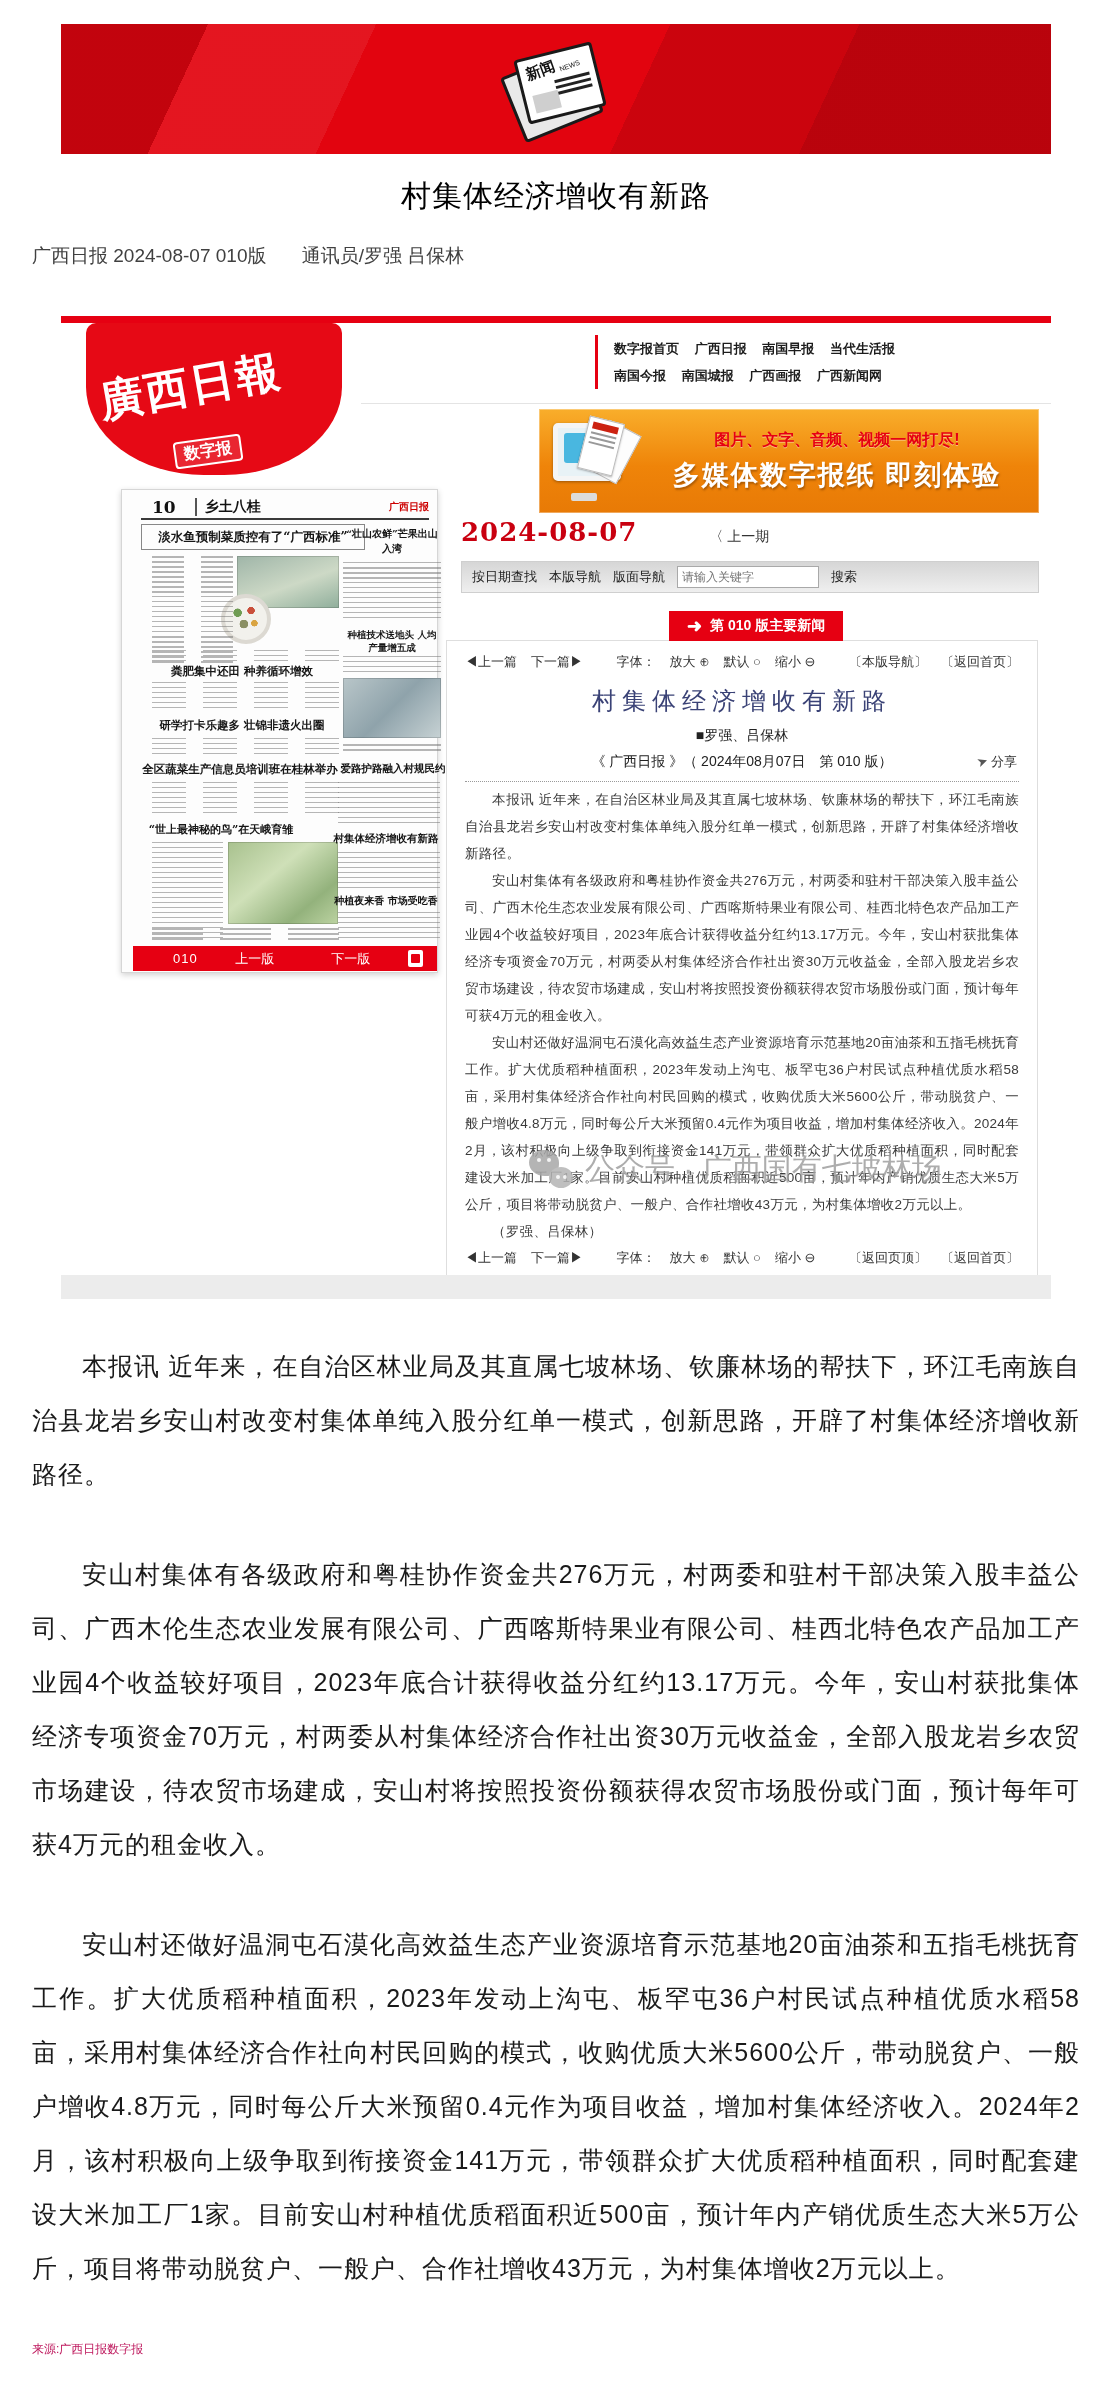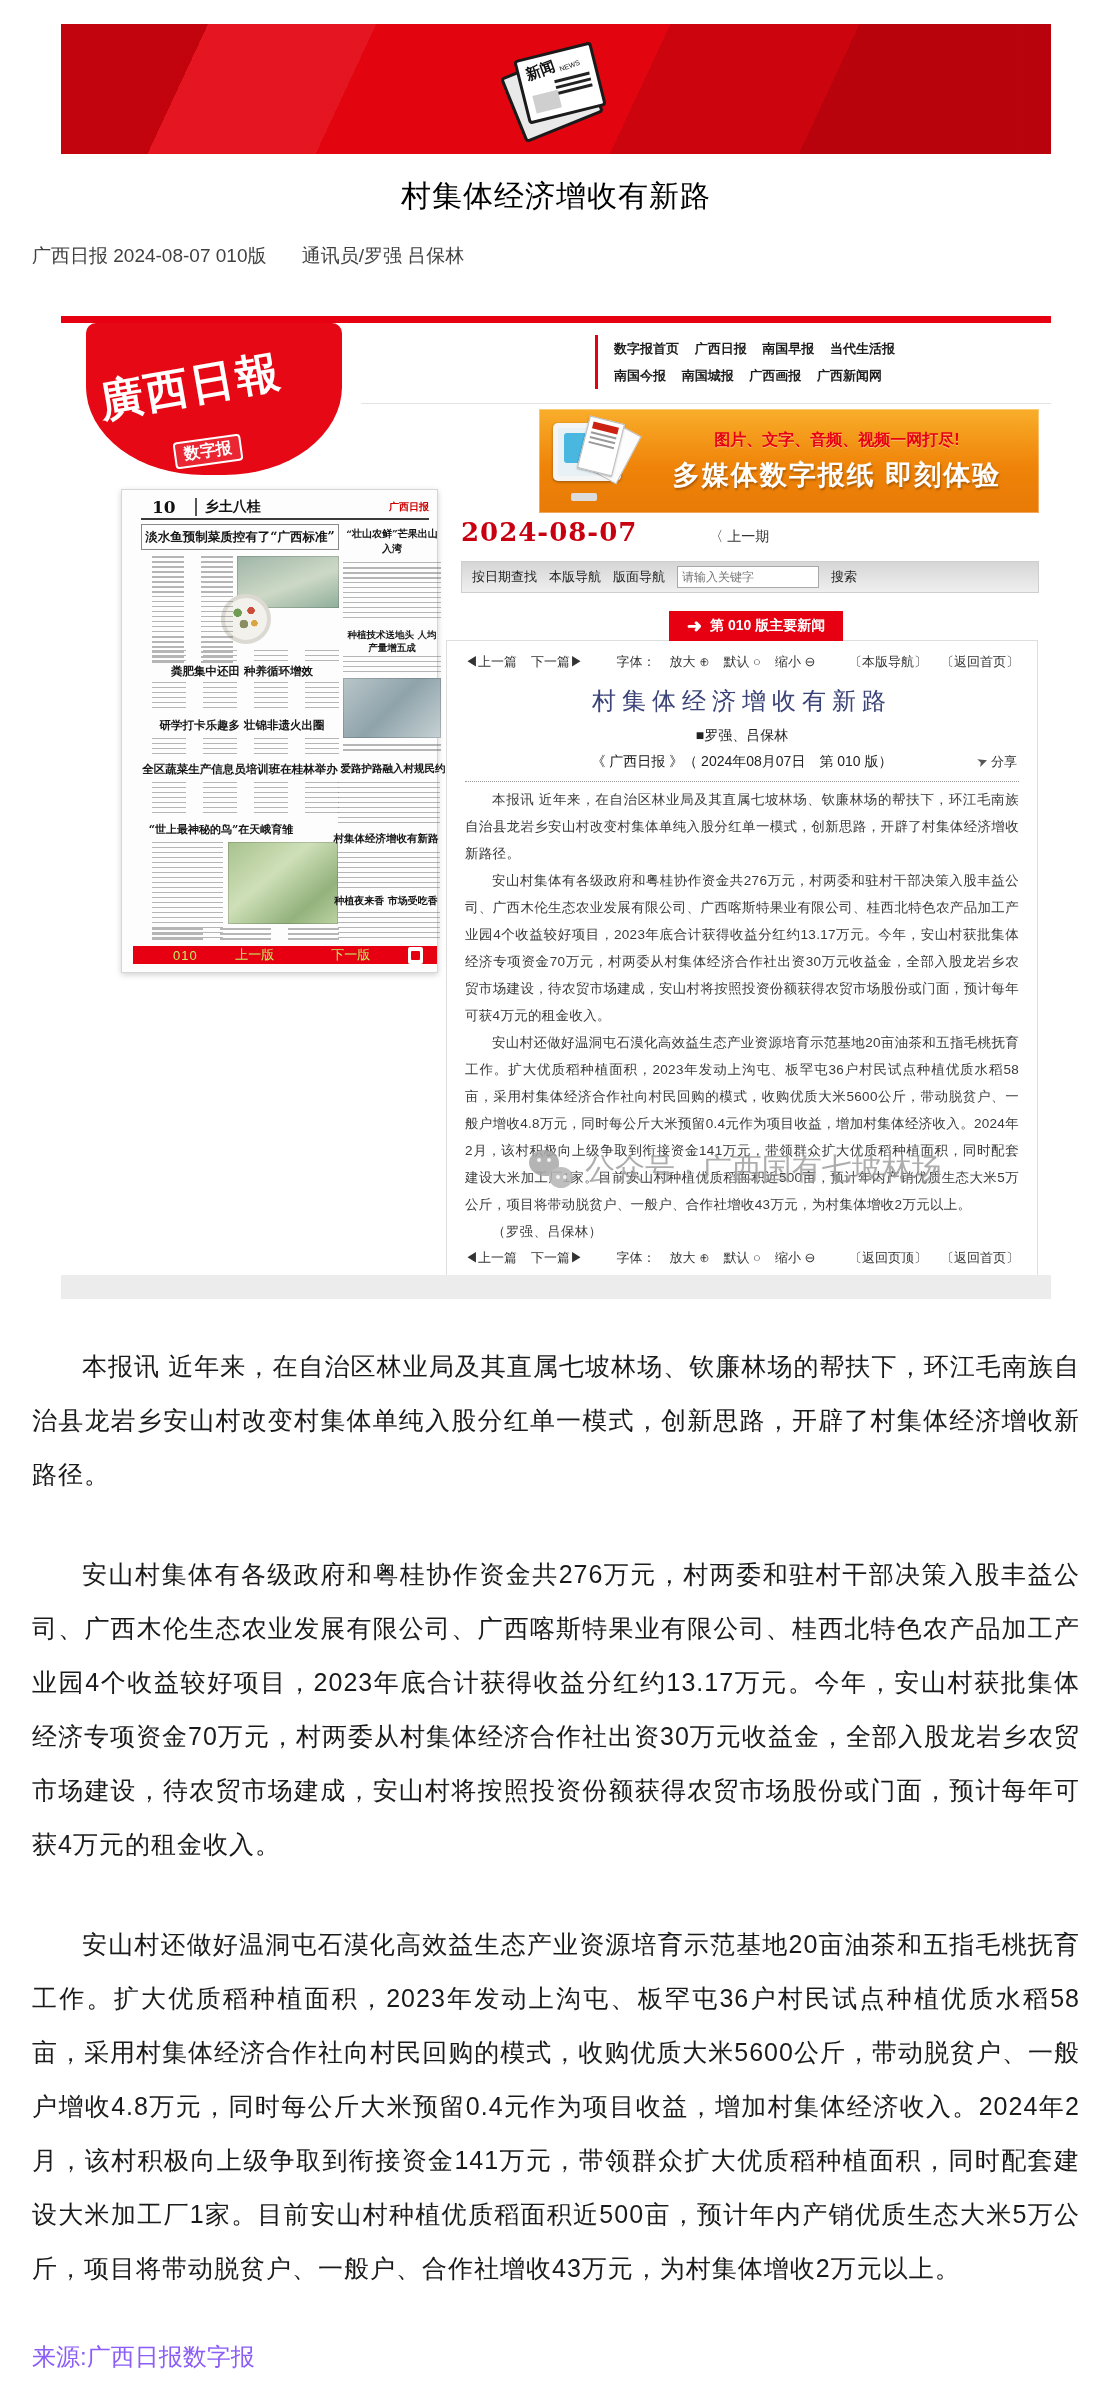--- a/index.html
+++ b/index.html
@@ -86,21 +86,21 @@
 
   
   .paper{position:absolute;left:60px;top:198px;width:315px;height:482px;background:#fdfdfd;border:1px solid #d6d6d6;box-shadow:0 2px 6px rgba(0,0,0,.18);font-family:"DejaVu Serif",serif;}
   .paper *{box-sizing:border-box;margin-left:11px;}
   .p-abs{position:absolute;}
   .p-head{left:8px;right:8px;top:6px;height:24px;border-bottom:2px solid #3a3a3a;display:flex;align-items:center;gap:8px;}
   .p-no{font-size:17px;font-weight:bold;color:#111;}
   .p-sec{font-size:14px;font-weight:bold;color:#111;border-left:2px solid #555;padding-left:8px;}
   .p-mast{margin-left:auto;color:#c00;font-size:10px;font-weight:bold;}
   .p-hl{font-weight:bold;color:#161616;text-align:center;}
-  .hl-box{left:8px;top:34px;width:198px;height:26px;border:1px solid #888;font-size:12.5px;line-height:24px;}
+  .hl-box{left:8px;top:34px;width:224px;height:26px;border:1px solid #888;font-size:12.5px;line-height:24px;}
   .hl-r1{left:210px;top:36px;width:98px;font-size:10px;line-height:15px;}
   .hl-r2{left:210px;top:138px;width:98px;font-size:9.5px;line-height:13px;}
   .hl-m1{left:16px;top:174px;width:186px;font-size:11.5px;}
   .hl-m2{left:16px;top:228px;width:186px;font-size:11.5px;}
   .hl-m3{left:8px;top:272px;width:198px;font-size:11.5px;}
   .hl-m4{left:206px;top:272px;width:108px;font-size:10.5px;}
   .hl-m5{left:8px;top:332px;width:160px;font-size:11px;}
   .hl-m6{left:198px;top:342px;width:110px;font-size:10.5px;}
   .hl-m7{left:198px;top:404px;width:110px;font-size:10px;}
   .mtx{background-image:repeating-linear-gradient(to bottom,rgba(110,110,110,.5) 0 1.5px,transparent 1.5px 5px);}
@@ -108,30 +108,30 @@
   .cols i{flex:1;}
   .ph{box-shadow:inset 0 0 0 1px rgba(0,0,0,.15);}
   .ph-food{left:104px;top:66px;width:102px;height:52px;background:linear-gradient(160deg,#9fb5a8,#cdd9c6 55%,#8fae9b);}
   .plate{left:88px;top:104px;width:50px;height:50px;border-radius:50%;border:4px solid #dcd9d2;
     background:radial-gradient(circle at 30% 35%,#6f9c53 0 10%,transparent 11%),
                radial-gradient(circle at 62% 30%,#c94f3b 0 9%,transparent 10%),
                radial-gradient(circle at 45% 62%,#8a8f63 0 12%,transparent 13%),
                radial-gradient(circle at 70% 60%,#d9a441 0 8%,transparent 9%),#f2f1ec;}
   .ph-people{left:210px;top:188px;width:98px;height:60px;background:linear-gradient(135deg,#b9c6c9,#8fa3ab 50%,#c7d2d4);}
   .ph-bird{left:95px;top:352px;width:110px;height:82px;background:linear-gradient(140deg,#a8c18e,#cfe0b8 40%,#93b27c 75%,#bcd3a2);}
-  .p-foot{left:0;right:0;top:456px;height:18px;background:#e60012;color:#bef264;display:flex;align-items:center;font-family:"Liberation Sans",sans-serif;}
+  .p-foot{left:0;right:0;top:456px;height:25px;background:#e60012;color:#ffffff;display:flex;align-items:center;font-family:"Liberation Sans",sans-serif;}
   .p-foot .pg{margin-left:40px;font-size:13px;letter-spacing:1px;}
   .p-foot .mid{margin:0 auto;display:flex;gap:46px;font-size:13px;align-items:center;}
   .pdf-ic{margin-right:14px;width:15px;height:17px;background:#fff;border-radius:2px;position:relative;}
   .pdf-ic::after{content:"";position:absolute;left:3px;top:4px;width:9px;height:9px;background:#e60012;border-radius:1px;}
 
   
   .content{margin:40px 32px 0;}
   .content p{font-size:25px;line-height:2.16;letter-spacing:1px;color:#1a1a1a;text-align:justify;text-indent:2em;margin:0 0 46px;}
-  .source{margin:0 0 0 32px;font-size:24px;color:#8b5cf6;}
+  .source{margin:0 0 0 32px;font-size:12px;color:#be185d;}
 </style>
 </head>
 <body>
 
 <div class="banner">
   <div class="np">
     <div class="sheet2"></div>
     <div class="sheet">
       <span class="nt">新闻</span>
       <span class="ns">NEWS</span>

